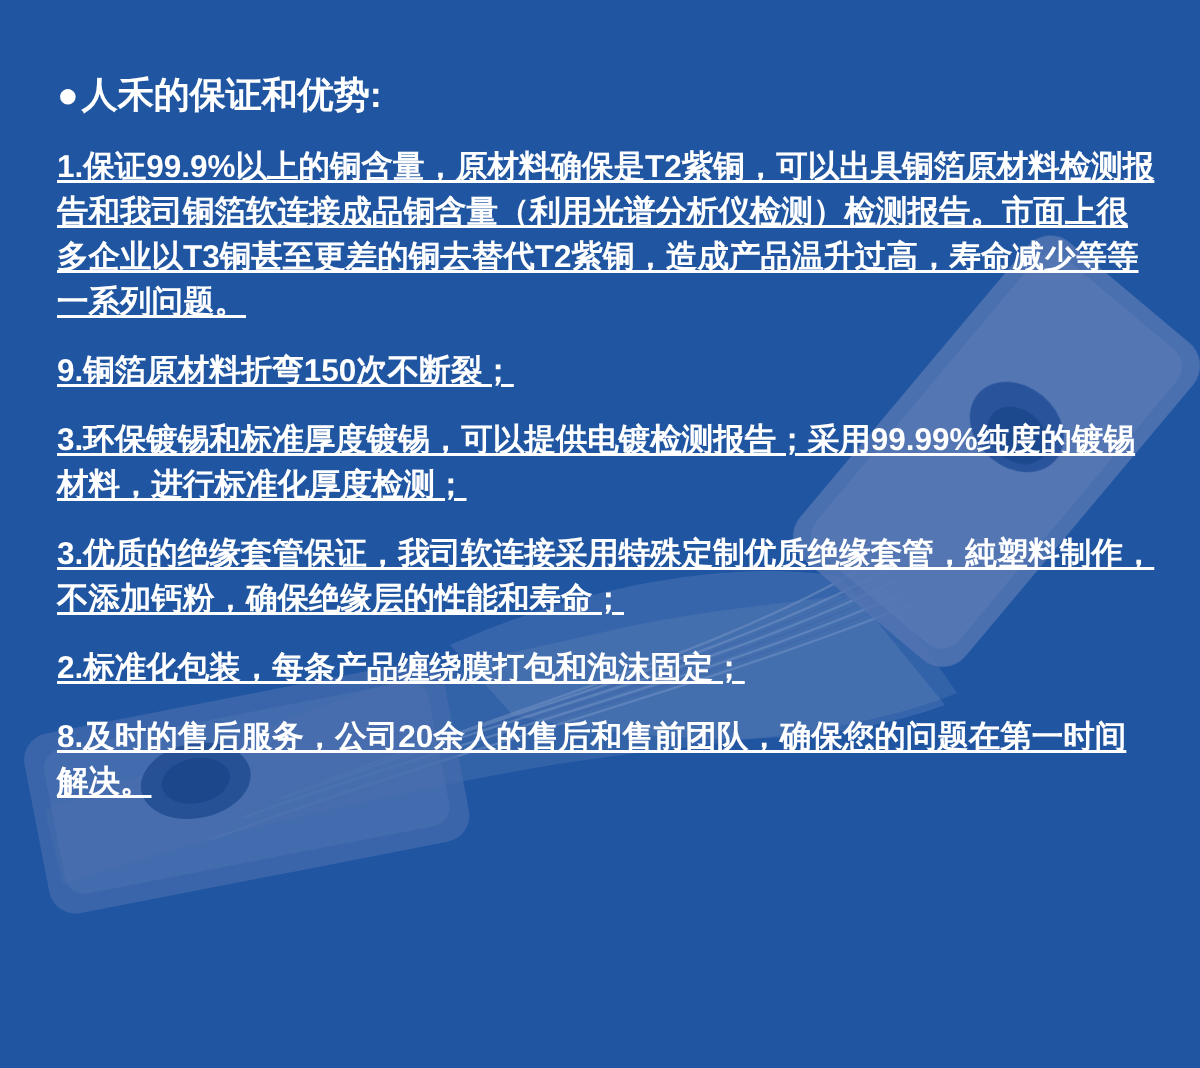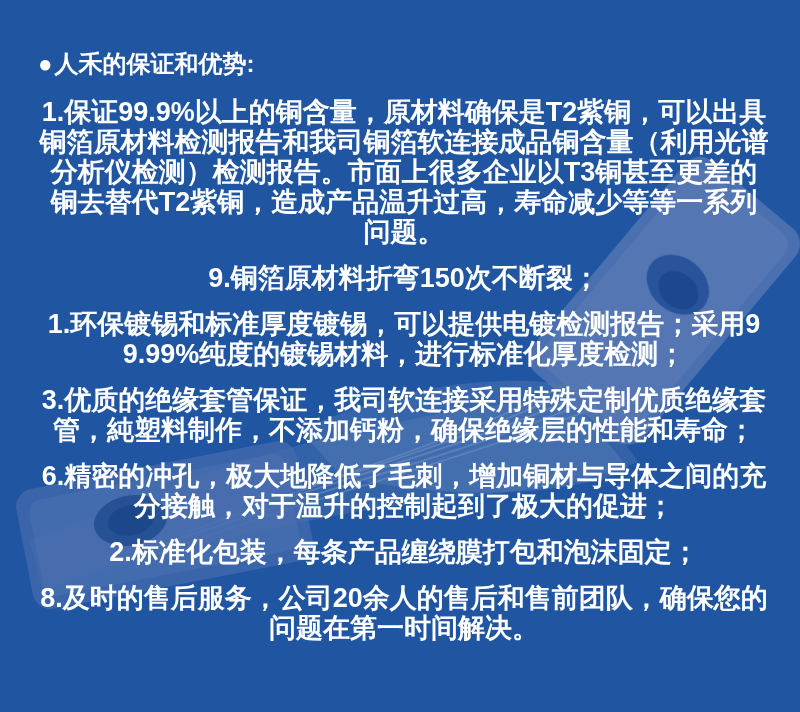--- a/index.html
+++ b/index.html
@@ -29,25 +29,26 @@
     font-weight: bold;
   }
   .title {
     font-size: 24px;
     line-height: 34px;
     margin: 0 0 16px 0;
     white-space: nowrap;
   }
   .title .bullet { margin-right: 2px; }
   p.item {
-    font-size: 27px;
+    font-size: 21px;
     line-height: 30px;
     margin: 0 0 16px 0;
-    text-align: center;
+    text-align: left;
     word-break: break-all;
+    text-decoration: underline;
   }
 </style>
 </head>
 <body>
 
 <div class="poster">
 
   <svg class="watermark" viewBox="0 0 800 712" aria-hidden="true">
     <g opacity="0.5">
 
@@ -84,20 +85,19 @@
         <ellipse cx="132" cy="514" rx="23" ry="15" fill="#193a74" opacity="0.95"></ellipse>
       </g>
     </g>
   </svg>
 
   <div class="content">
     <h1 class="title"><span class="bullet">●</span><span>人禾的保证和优势:</span></h1>
 
     <p class="item">1.保证99.9%以上的铜含量，原材料确保是T2紫铜，可以出具铜箔原材料检测报告和我司铜箔软连接成品铜含量（利用光谱分析仪检测）检测报告。市面上很多企业以T3铜甚至更差的铜去替代T2紫铜，造成产品温升过高，寿命减少等等一系列问题。</p>
     <p class="item">9.铜箔原材料折弯150次不断裂；</p>
-    <p class="item">1.环保镀锡和标准厚度镀锡，可以提供电镀检测报告；采用99.99%纯度的镀锡材料，进行标准化厚度检测；</p>
+    <p class="item">3.环保镀锡和标准厚度镀锡，可以提供电镀检测报告；采用99.99%纯度的镀锡材料，进行标准化厚度检测；</p>
     <p class="item">3.优质的绝缘套管保证，我司软连接采用特殊定制优质绝缘套管，純塑料制作，不添加钙粉，确保绝缘层的性能和寿命；</p>
-    <p class="item">6.精密的冲孔，极大地降低了毛刺，增加铜材与导体之间的充分接触，对于温升的控制起到了极大的促进；</p>
     <p class="item">2.标准化包装，每条产品缠绕膜打包和泡沫固定；</p>
     <p class="item">8.及时的售后服务，公司20余人的售后和售前团队，确保您的问题在第一时间解决。</p>
   </div>
 
 </div>
 
 </body></html>

